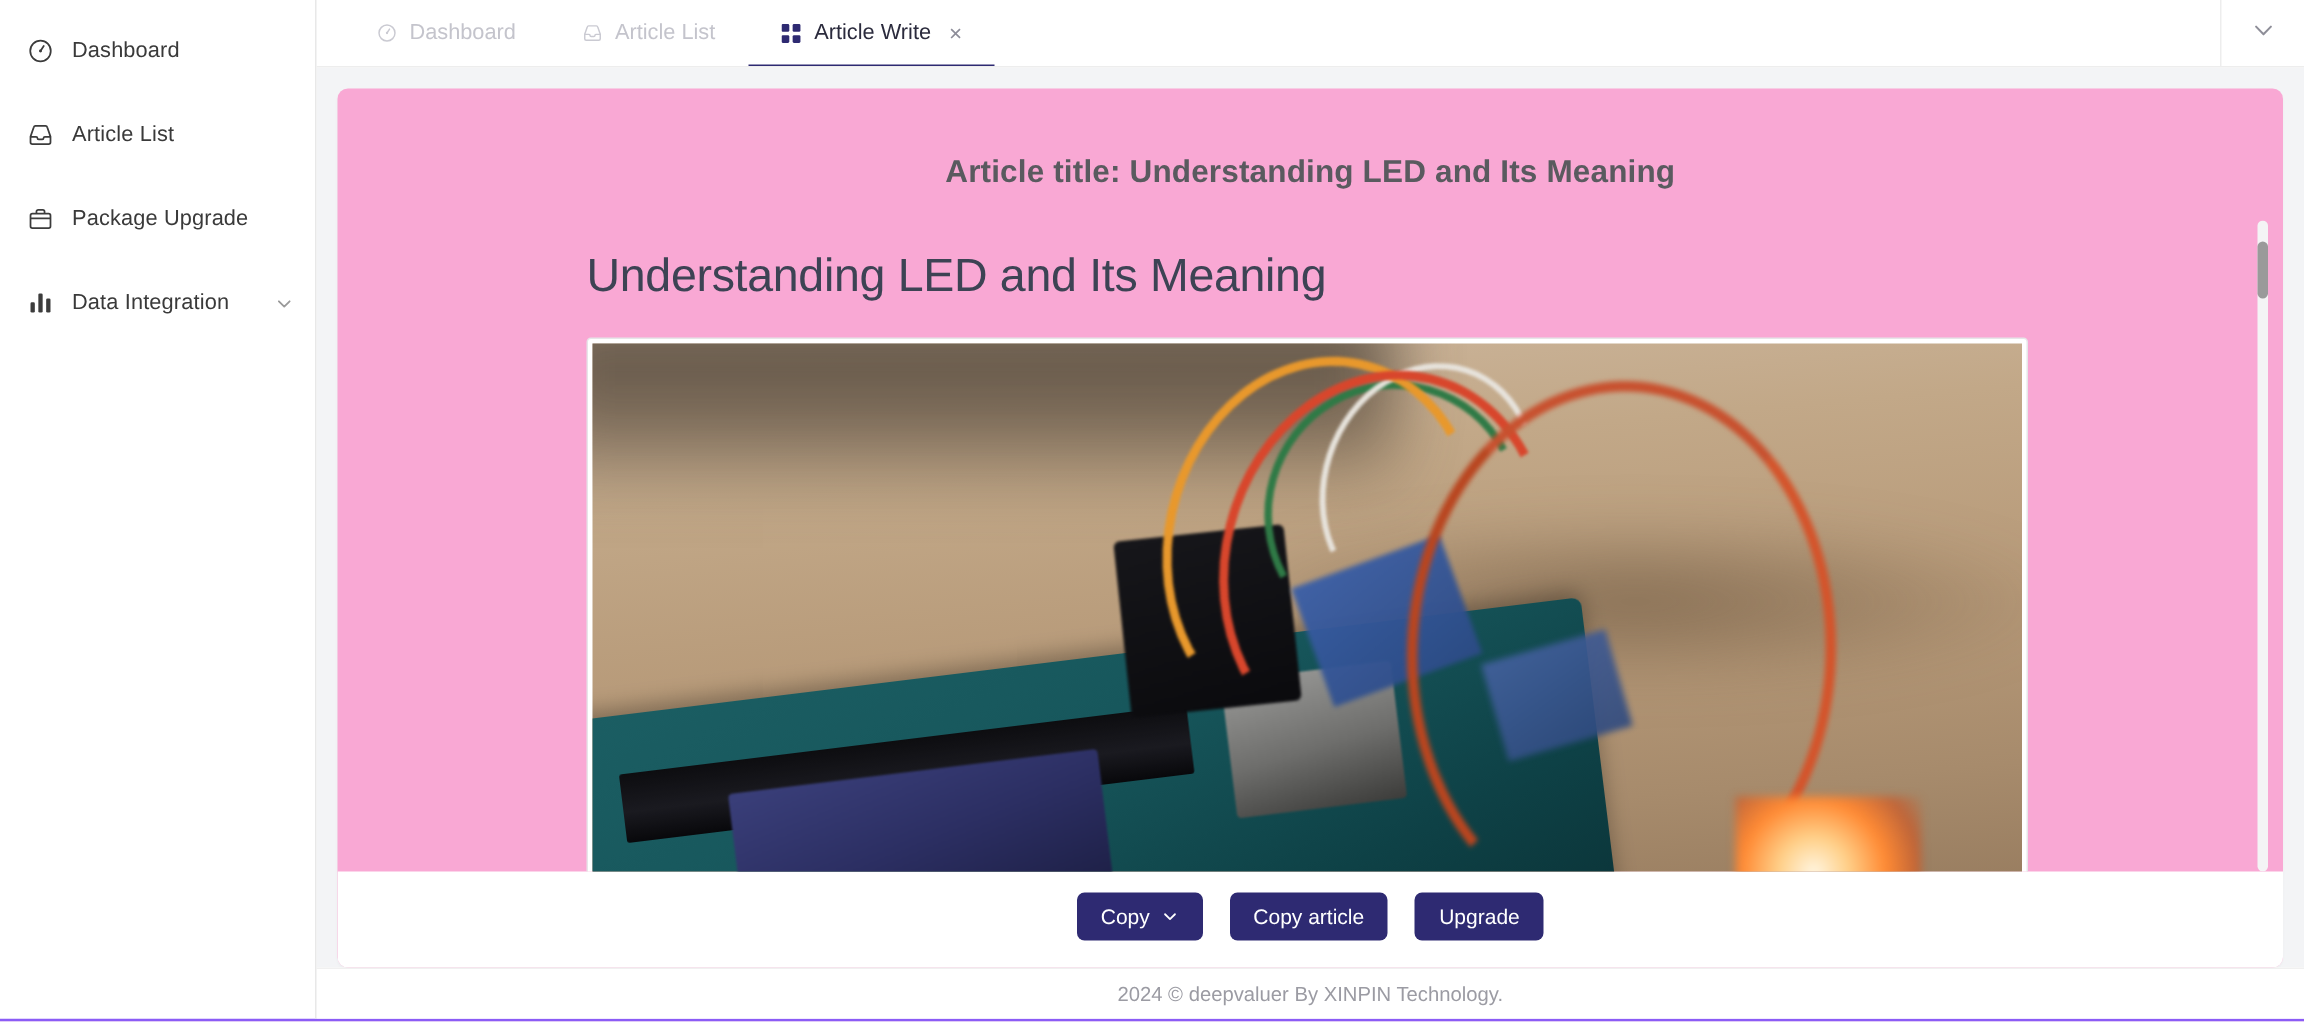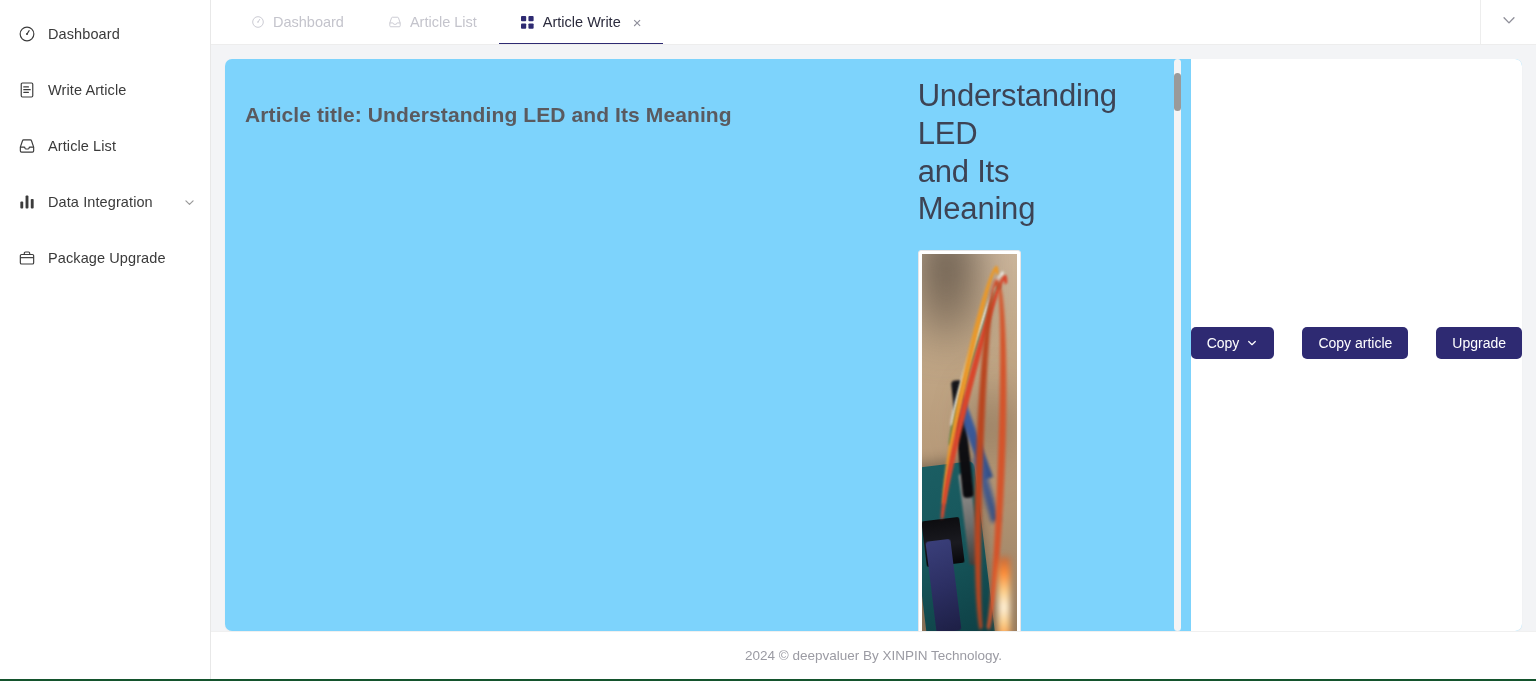--- a/index.html
+++ b/index.html
@@ -13,21 +13,21 @@
     font-family: "Liberation Sans", sans-serif;
     -webkit-font-smoothing: antialiased;
   }
 
   .app {
     position: relative;
     width: 1536px;
     height: 681px;
     display: flex;
     background: #ffffff;
-    border-bottom: 2px solid #14532d;
+    border-bottom: 2px solid #8b5cf6;
   }
 
   
   .sidebar {
     width: 211px;
     min-width: 211px;
     height: 100%;
     background: #ffffff;
     border-right: 1px solid #e8e8e8;
     padding-top: 12px;
@@ -155,26 +155,26 @@
     flex: 1;
     background: #f3f4f6;
     padding: 14px 14px 0 14px;
     overflow: hidden;
     display: flex;
     flex-direction: column;
     min-height: 0;
   }
 
   .card {
-    background: #7dd3fc;
+    background: #f9a8d4;
     border-radius: 7px;
     flex: 1;
     position: relative;
     display: flex;
-    flex-direction: row;
+    flex-direction: column;
     min-height: 0;
     box-shadow: 0 1px 2px rgba(0,0,0,0.03);
     overflow: hidden;
   }
 
   .card-title {
     text-align: center;
     font-size: 21px;
     font-weight: 700;
     color: #5a5a5f;
@@ -335,21 +335,21 @@
     background: #9a9a9a;
     border-radius: 4px;
     cursor: pointer;
   }
 
   
   .actionbar {
     display: flex;
     align-items: center;
     justify-content: center;
-    gap: 28px;
+    gap: 18px;
     padding: 14px 0 18px 0;
     background: #ffffff;
   }
 
   .btn {
     background: #2e2a72;
     color: #ffffff;
     border: none;
     border-radius: 5px;
     font-size: 14px;
@@ -359,21 +359,21 @@
     display: inline-flex;
     align-items: center;
     gap: 7px;
     cursor: pointer;
     white-space: nowrap;
   }
   .btn .caret { display:flex; align-items:center; }
 
   
   .footer {
-    height: 48px;
+    height: 34px;
     min-height: 34px;
     display: flex;
     align-items: center;
     justify-content: center;
     background: #ffffff;
     font-size: 13.5px;
     color: #9b9ba3;
     border-top: 1px solid #f0f0f0;
   }
 </style>
@@ -388,67 +388,58 @@
       <span class="nav-icon">
         <svg width="18" height="18" viewBox="0 0 20 20" fill="none" stroke="currentColor" stroke-width="1.3">
           <circle cx="10" cy="10" r="7.6"></circle>
           <path d="M10 10 L12.4 6.3" stroke-linecap="round"></path>
           <circle cx="10" cy="10" r="1.1" fill="currentColor" stroke="none"></circle>
         </svg>
       </span>
       <span class="nav-label">Dashboard</span>
     </div>
 
-    <div class="nav-item">
-      <span class="nav-icon">
-        <svg width="18" height="18" viewBox="0 0 20 20" fill="none" stroke="currentColor" stroke-width="1.3">
-          <rect x="3.6" y="2.2" width="12.8" height="15.6" rx="1.3"></rect>
-          <path d="M6.4 6.6h5.2M6.4 9.6h7.2M6.4 12.6h5.2" stroke-linecap="round"></path>
-        </svg>
-      </span>
-      <span class="nav-label">Write Article</span>
-    </div>
 
     <div class="nav-item">
       <span class="nav-icon">
         <svg width="18" height="18" viewBox="0 0 20 20" fill="none" stroke="currentColor" stroke-width="1.3">
           <path d="M2.6 11.2 5 4.2a1.4 1.4 0 0 1 1.3-1h7.4A1.4 1.4 0 0 1 15 4.2l2.4 7v4.2a1.4 1.4 0 0 1-1.4 1.4H4a1.4 1.4 0 0 1-1.4-1.4z" stroke-linejoin="round"></path>
           <path d="M2.6 11.3h4.1a1 1 0 0 1 1 1 1 1 0 0 0 1 1h2.6a1 1 0 0 0 1-1 1 1 0 0 1 1-1h4.1" stroke-linejoin="round"></path>
         </svg>
       </span>
       <span class="nav-label">Article List</span>
+    </div>
+
+    <div class="nav-item">
+      <span class="nav-icon">
+        <svg width="18" height="18" viewBox="0 0 20 20" fill="none" stroke="currentColor" stroke-width="1.3">
+          <rect x="2.6" y="6.1" width="14.8" height="10.6" rx="1.4"></rect>
+          <path d="M7 6.1V4.6a1.3 1.3 0 0 1 1.3-1.3h3.4A1.3 1.3 0 0 1 13 4.6v1.5" stroke-linejoin="round"></path>
+          <path d="M2.6 9.6h14.8"></path>
+        </svg>
+      </span>
+      <span class="nav-label">Package Upgrade</span>
     </div>
 
     <div class="nav-item">
       <span class="nav-icon">
         <svg width="18" height="18" viewBox="0 0 20 20" fill="currentColor">
           <rect x="2.6" y="9.5" width="3.2" height="7.6" rx="1"></rect>
           <rect x="8.4" y="2.9" width="3.2" height="14.2" rx="1"></rect>
           <rect x="14.2" y="6.6" width="3.2" height="10.5" rx="1"></rect>
         </svg>
       </span>
       <span class="nav-label">Data Integration</span>
       <span class="nav-chevron">
         <svg width="13" height="13" viewBox="0 0 16 16" fill="none" stroke="currentColor" stroke-width="1.5" stroke-linecap="round" stroke-linejoin="round">
           <path d="M3.6 6 8 10.3 12.4 6"></path>
         </svg>
       </span>
     </div>
 
-    <div class="nav-item">
-      <span class="nav-icon">
-        <svg width="18" height="18" viewBox="0 0 20 20" fill="none" stroke="currentColor" stroke-width="1.3">
-          <rect x="2.6" y="6.1" width="14.8" height="10.6" rx="1.4"></rect>
-          <path d="M7 6.1V4.6a1.3 1.3 0 0 1 1.3-1.3h3.4A1.3 1.3 0 0 1 13 4.6v1.5" stroke-linejoin="round"></path>
-          <path d="M2.6 9.6h14.8"></path>
-        </svg>
-      </span>
-      <span class="nav-label">Package Upgrade</span>
-    </div>
-
   </nav>
 
   <div class="main">
 
     <div class="tabbar">
       <div class="tabs">
 
         <div class="tab">
           <span class="tab-ico">
             <svg width="14" height="14" viewBox="0 0 20 20" fill="none" stroke="currentColor" stroke-width="1.4">

